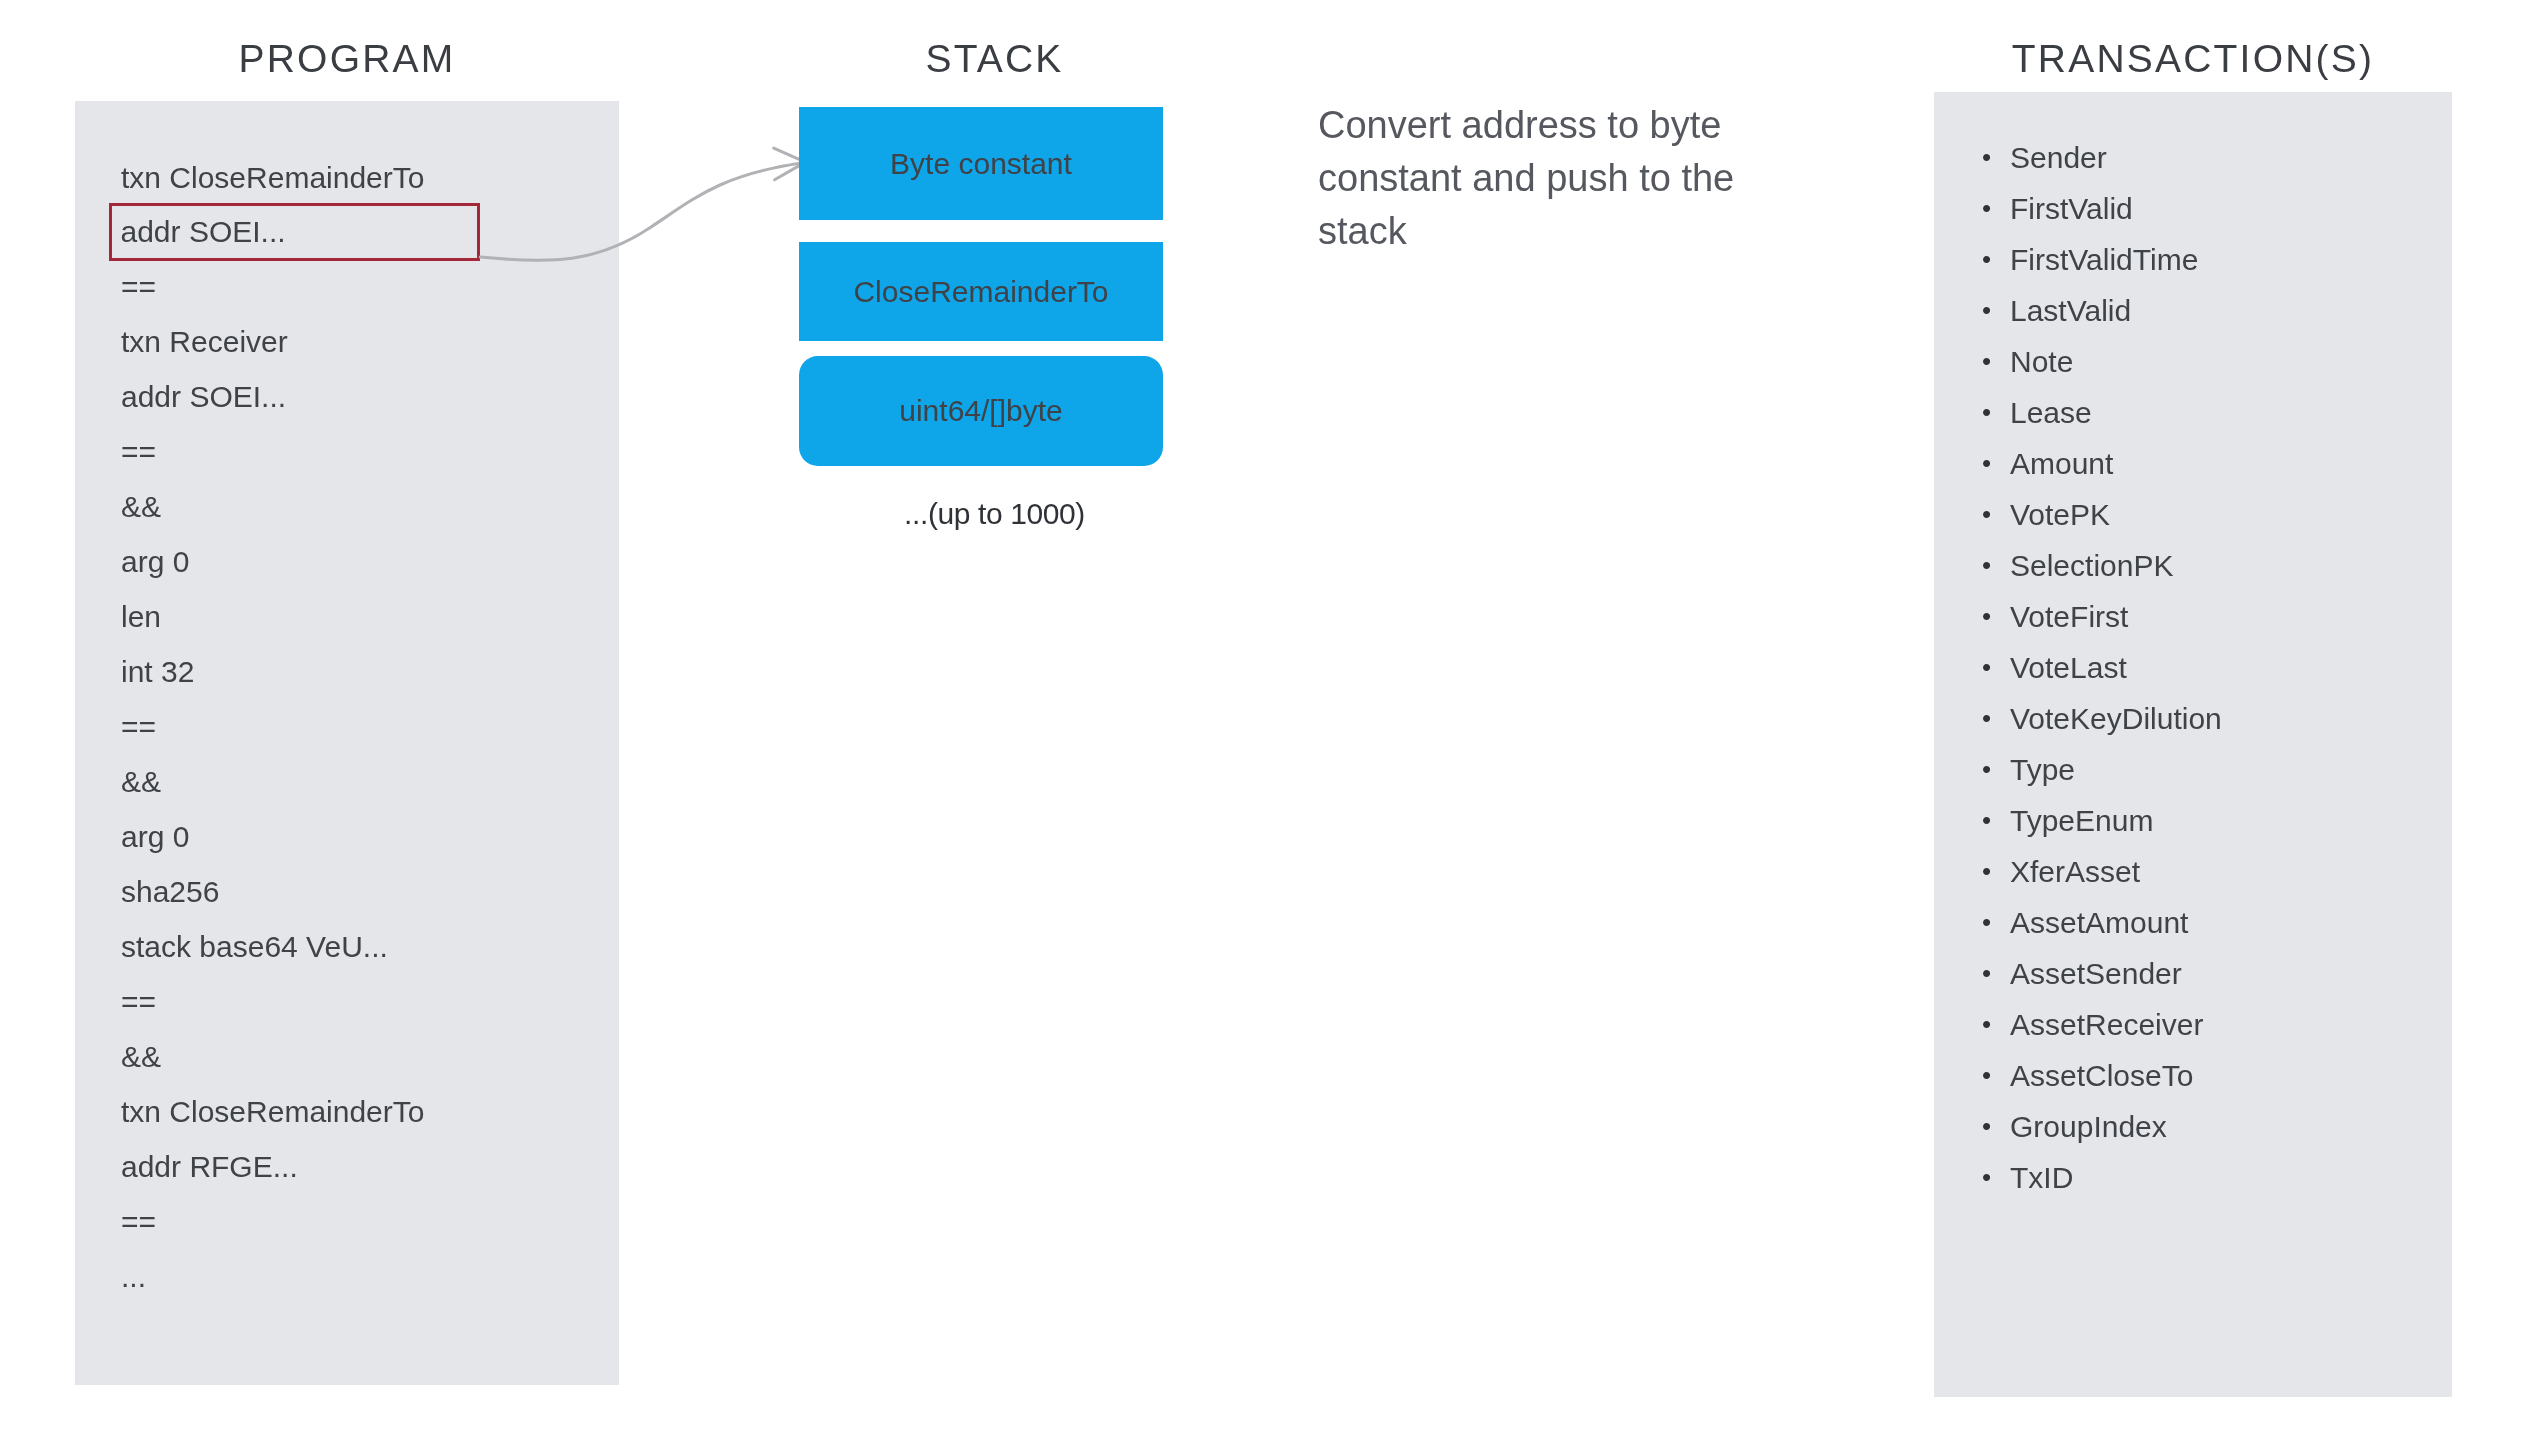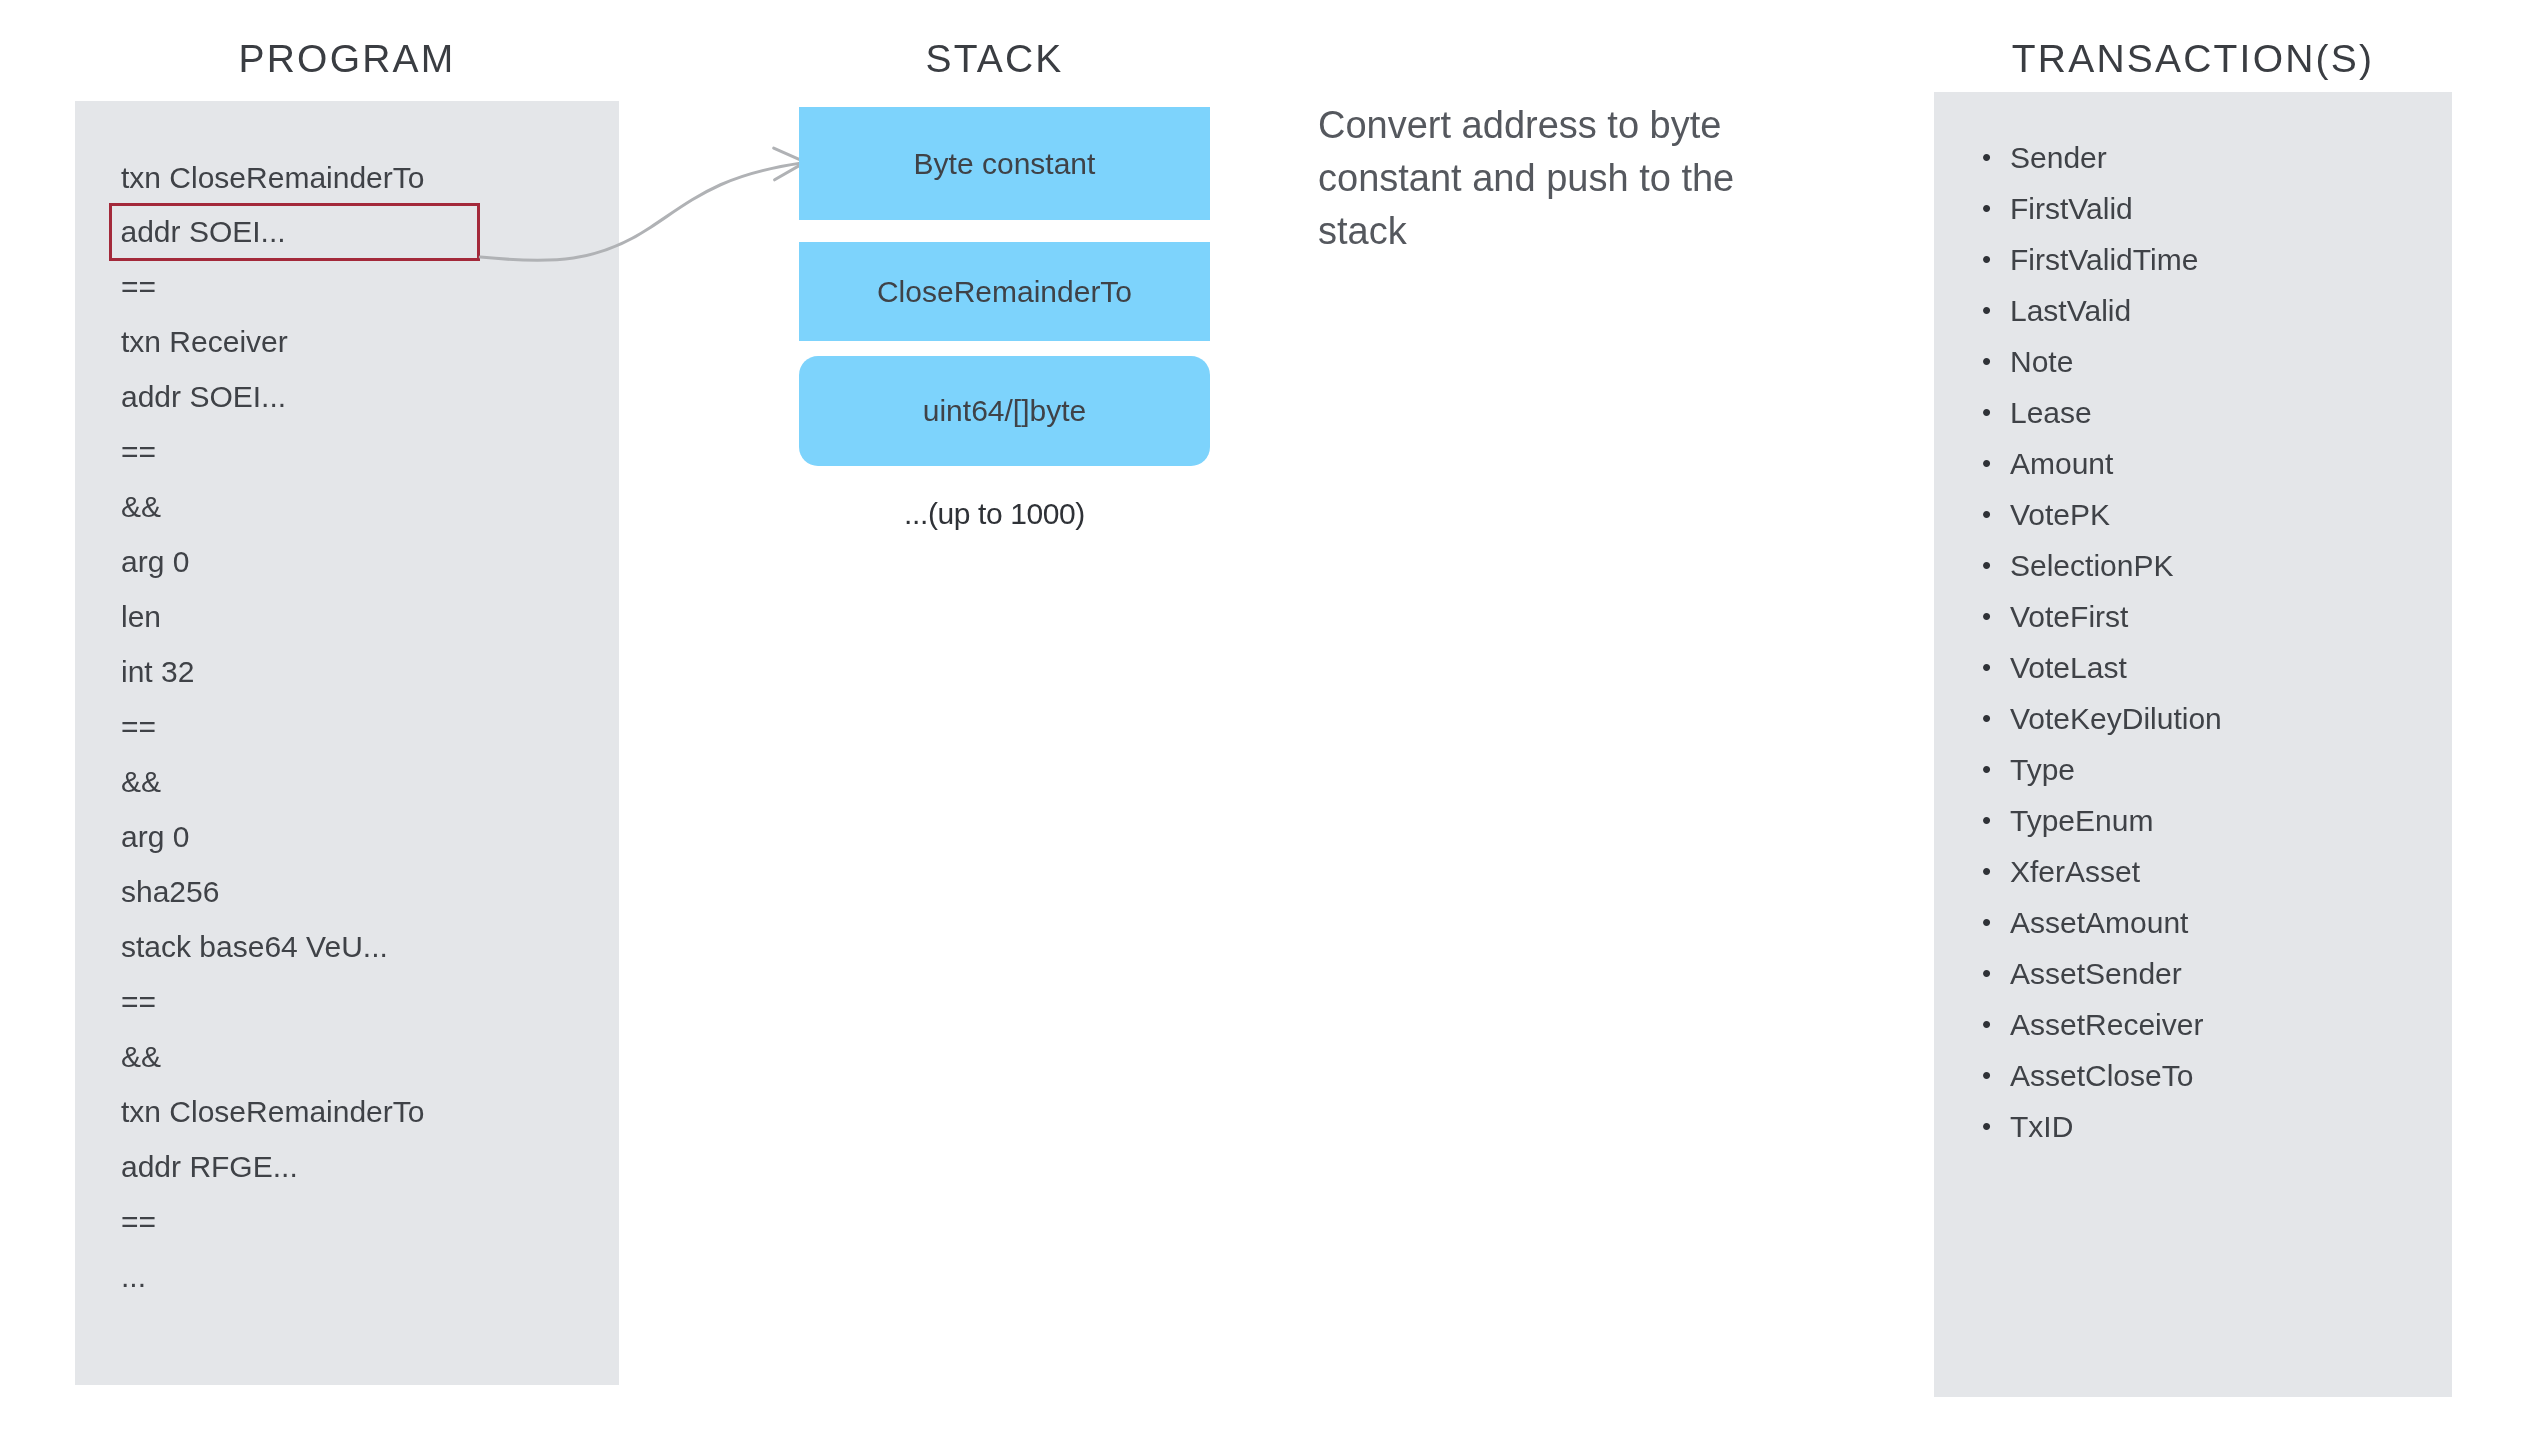--- a/index.html
+++ b/index.html
@@ -77,22 +77,22 @@
     height: 150px;
     pointer-events: none;
   }
 
   
   #stack-title { left: 799px; top: 37px; width: 391px; }
 
   .stack-cell {
     position: absolute;
     left: 799px;
-    width: 411px;
-    background: #7dd3fc;
+    width: 364px;
+    background: #0ea5e9;
     font-size: 30px;
     color: #3f4247;
     display: flex;
     align-items: center;
     justify-content: center;
     text-align: center;
   }
   #stack-cell-0 { top: 107px; height: 113px; }
   #stack-cell-1 { top: 242px; height: 99px; }
   #stack-cell-2 { top: 356px; height: 110px; border-radius: 19px; }
@@ -225,15 +225,16 @@
     <li>VoteFirst</li>
     <li>VoteLast</li>
     <li>VoteKeyDilution</li>
     <li>Type</li>
     <li>TypeEnum</li>
     <li>XferAsset</li>
     <li>AssetAmount</li>
     <li>AssetSender</li>
     <li>AssetReceiver</li>
     <li>AssetCloseTo</li>
+    <li>GroupIndex</li>
     <li>TxID</li>
   </ul>
 
 
 </body></html>

